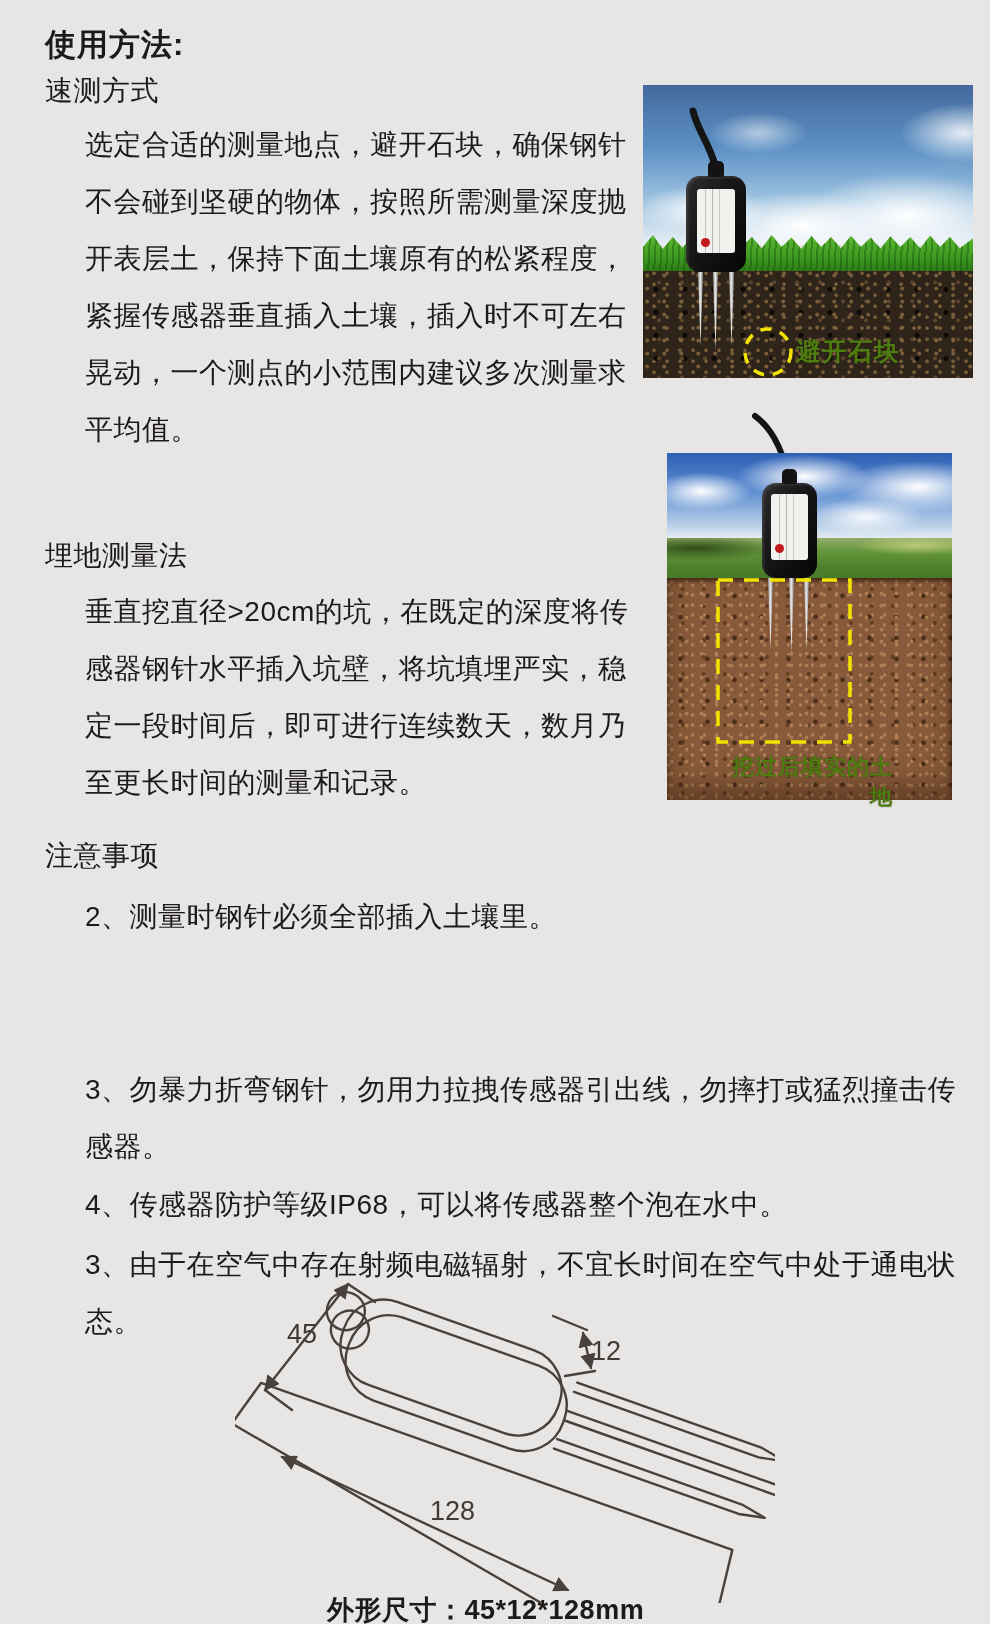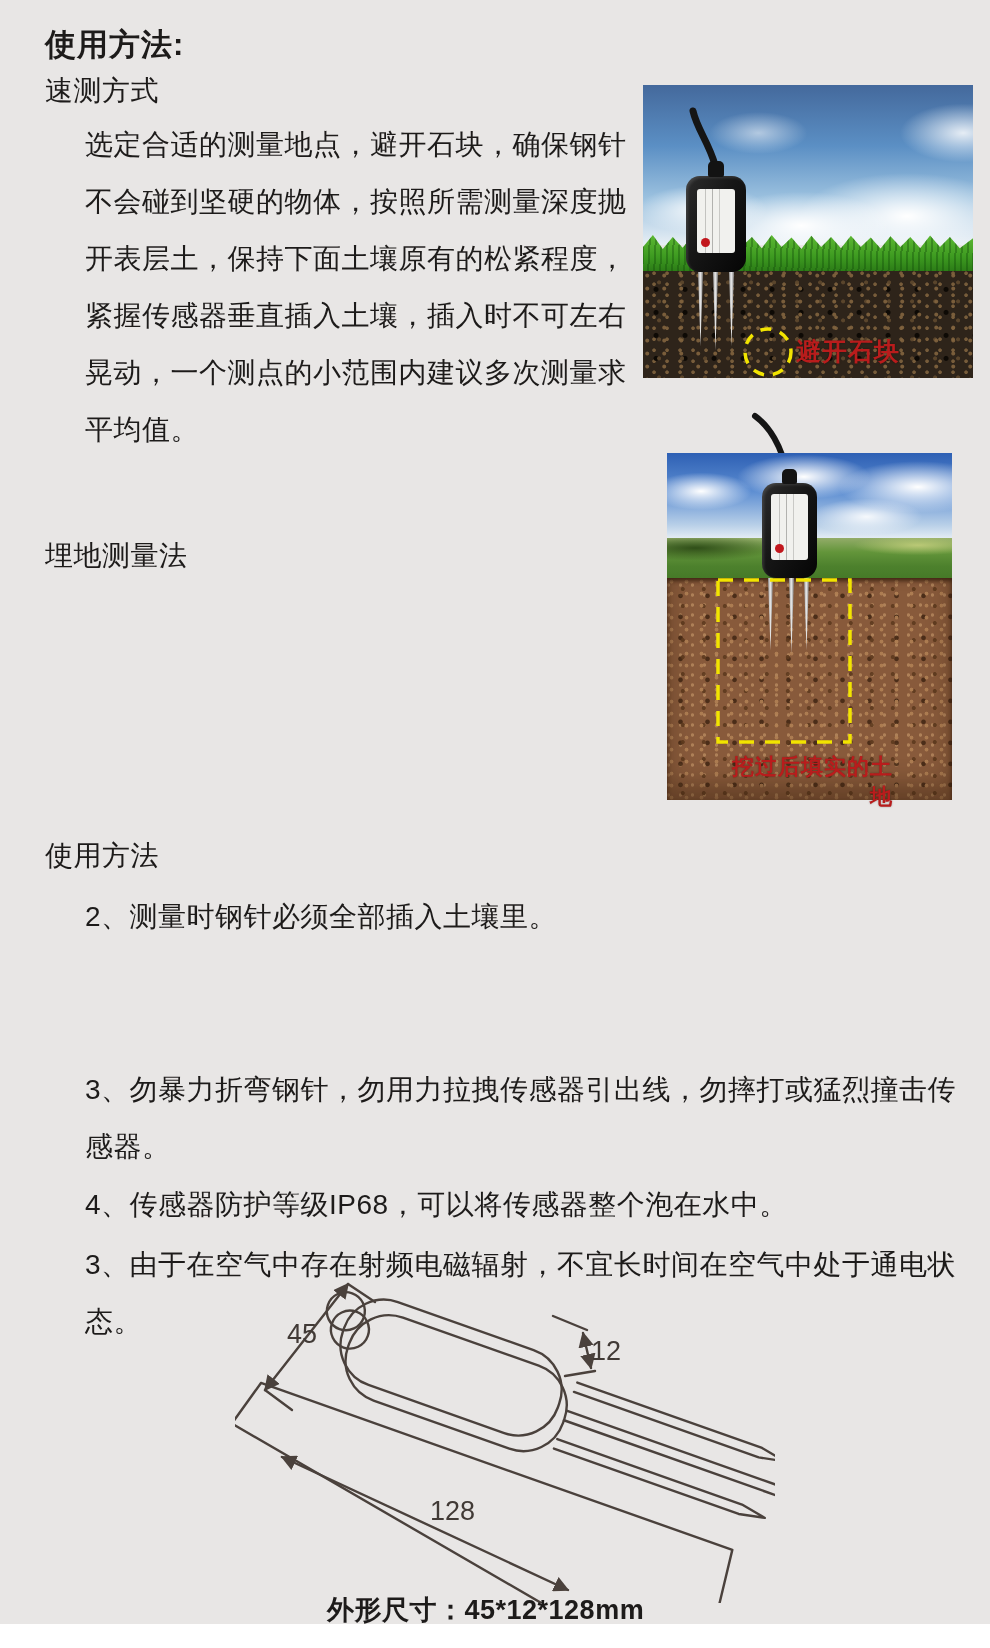--- a/index.html
+++ b/index.html
@@ -36,21 +36,21 @@
     border-radius:14px;box-shadow:inset 2px 2px 3px rgba(255,255,255,.12);}
   .s1{left:43px;top:91px;width:60px;height:96px;}
   .gland{position:absolute;background:#131313;border-radius:5px 5px 2px 2px;}
   .g1{left:22px;top:-15px;width:16px;height:16px;}
   .slabel{position:absolute;background:#f1f1ee;border-radius:3px;
     background-image:linear-gradient(90deg,rgba(0,0,0,0) 0 8px,#c3c3c0 8px 9px,rgba(0,0,0,0) 9px 15px,#b2b2af 15px 16px,rgba(0,0,0,0) 16px 22px,#c9c9c6 22px 23px,rgba(0,0,0,0) 23px);}
   .l1{left:11px;top:13px;width:38px;height:64px;}
   .logo{position:absolute;width:9px;height:9px;border-radius:50%;background:#c2171d;}
   .needle{position:absolute;background:linear-gradient(90deg,#8f8f8f,#ececec 45%,#7e7e7e);
     clip-path:polygon(0 0,100% 0,50% 100%);}
-  .anno{position:absolute;color:#b91c1c;font-weight:bold;text-shadow:0 0 2px rgba(0,0,0,.35);}
+  .anno{position:absolute;color:#4d7c0f;font-weight:bold;text-shadow:0 0 2px rgba(0,0,0,.35);}
   .a1{left:153px;top:250px;font-size:25px;letter-spacing:1px;}
   
   .photo2{left:667px;top:453px;width:285px;height:347px;overflow:visible;}
   .p2-sky{left:0;top:0;width:285px;height:85px;
     background-image:
       radial-gradient(70px 26px at 12% 45%,#fff,rgba(255,255,255,0) 72%),
       radial-gradient(90px 30px at 48% 28%,#fff,rgba(255,255,255,0) 74%),
       radial-gradient(110px 36px at 88% 40%,#fff,rgba(255,255,255,0) 72%),
       radial-gradient(80px 26px at 70% 75%,rgba(255,255,255,.9),rgba(255,255,255,0) 70%),
       linear-gradient(180deg,#2e60b4 0%,#5d8ed2 45%,#b9d0e8 85%,#e3ecf4 100%);}
@@ -108,20 +108,24 @@
         <div class="logo" style="left:4px;bottom:6px"></div>
       </div>
     </div>
     <svg class="svgov" style="left:0;top:0;width:330px;height:293px">
       <circle cx="125" cy="267" r="23" fill="none" stroke="#f2e400" stroke-width="3.5" stroke-dasharray="11 9"></circle>
     </svg>
     <div class="anno a1">避开石块</div>
   </div>
 
   <div class="abs h" style="top:538px">埋地测量法</div>
+  <div class="abs p" style="top:583px">垂直挖直径&gt;20cm的坑，在既定的深度将传
+感器钢针水平插入坑壁，将坑填埋严实，稳
+定一段时间后，即可进行连续数天，数月乃
+至更长时间的测量和记录。</div>
 
   <div class="abs photo2">
     <svg class="svgov" style="left:75px;top:-45px;width:60px;height:70px">
       <path d="M13,8 C27,18 40,38 45,66" fill="none" stroke="#151515" stroke-width="6" stroke-linecap="round"></path>
     </svg>
     <div class="ph p2-sky"></div>
     <div class="ph p2-field"></div>
     <div class="ph p2-soil"></div>
     <div class="ph needle" style="left:101px;top:125px;width:5px;height:72px"></div>
     <div class="ph needle" style="left:122px;top:125px;width:5px;height:75px"></div>
@@ -131,21 +135,21 @@
       <div class="slabel l2">
         <div class="logo" style="left:4px;bottom:7px"></div>
       </div>
     </div>
     <svg class="svgov" style="left:0;top:0;width:285px;height:347px">
       <rect x="51" y="127" width="132" height="162" fill="none" stroke="#f2e400" stroke-width="3.5" stroke-dasharray="15 11"></rect>
     </svg>
     <div class="anno a2">挖过后填实的土地</div>
   </div>
 
-  <div class="abs h" style="top:838px">使用方法</div>
+  <div class="abs h" style="top:838px">注意事项</div>
   <div class="abs p item" style="top:888px">2、测量时钢针必须全部插入土壤里。</div>
   <div class="abs p item" style="top:1061px">3、勿暴力折弯钢针，勿用力拉拽传感器引出线，勿摔打或猛烈撞击传
 感器。</div>
   <div class="abs p item" style="top:1176px">4、传感器防护等级IP68，可以将传感器整个泡在水中。</div>
   <div class="abs p item" style="top:1236px">3、由于在空气中存在射频电磁辐射，不宜长时间在空气中处于通电状
 态。</div>
 
   <svg class="abs drawing" viewBox="0 0 540 365">
     <defs>
       <marker id="arr" viewBox="0 0 10 10" refX="9" refY="5" markerWidth="6.5" markerHeight="6.5" orient="auto-start-reverse">

